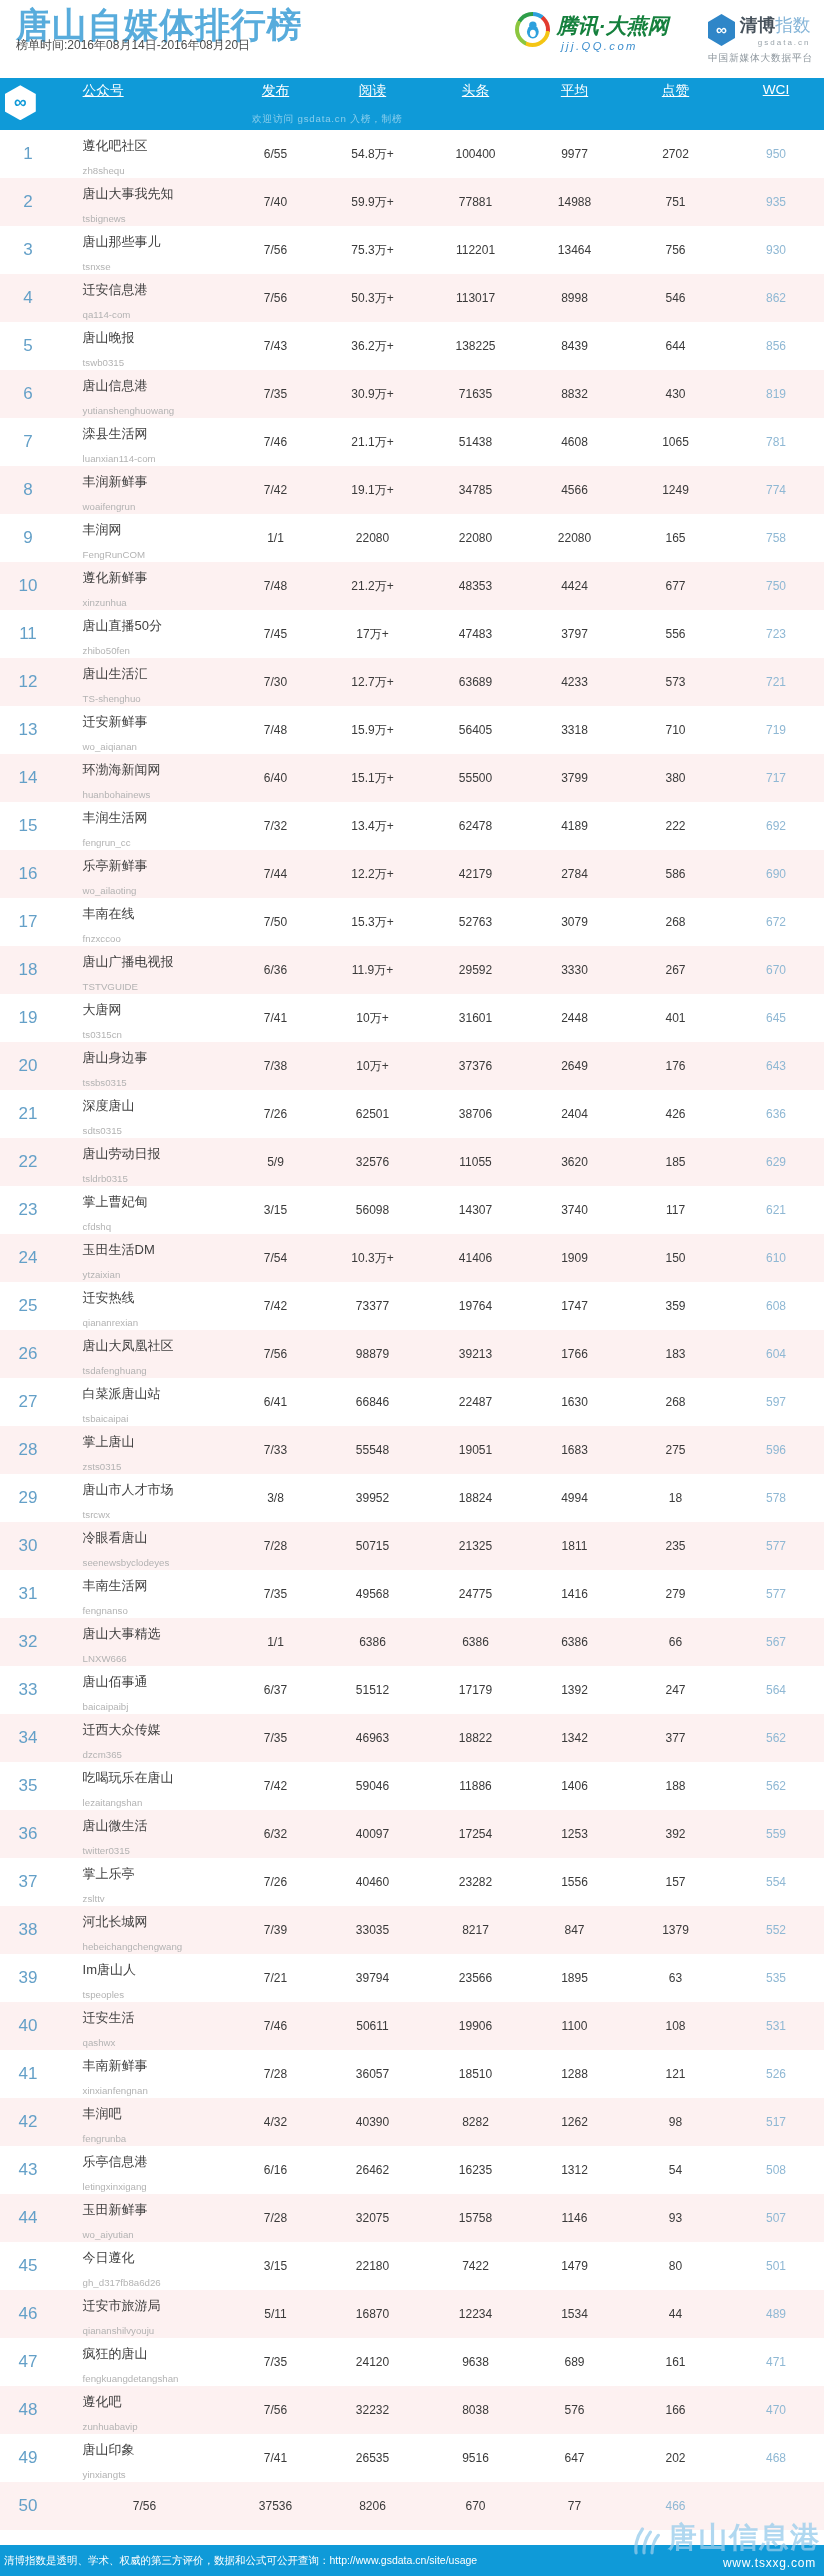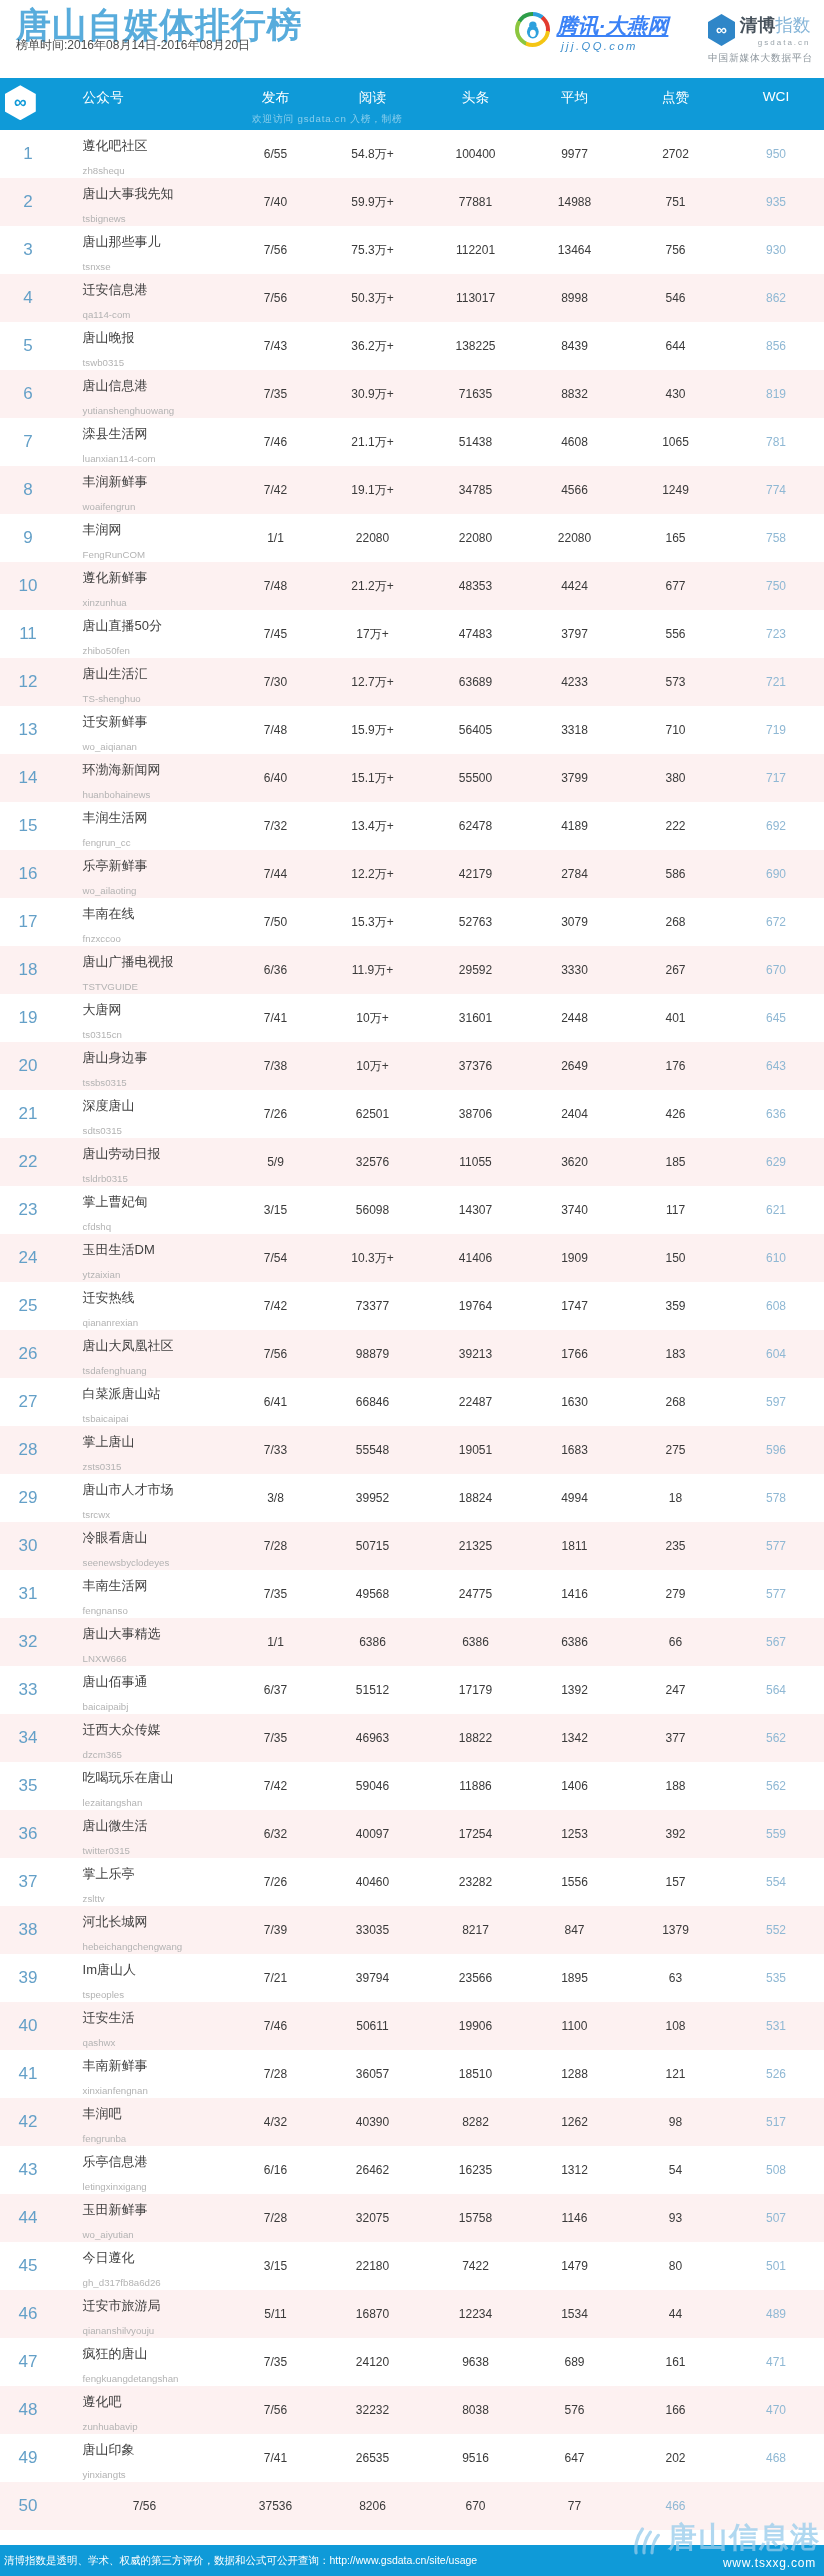--- a/index.html
+++ b/index.html
@@ -13,38 +13,38 @@
   .page-head { position:relative; height:78px; background:#fff; }
   .title { position:absolute; left:16px; top:1.6px; font-size:35px; font-weight:bold; color:#58acdc; letter-spacing:0.8px; }
   .date  { position:absolute; left:16px; top:37px; font-size:12px; color:#4b4b4b; }
 
   .logo-tencent { position:absolute; left:515px; top:12px; display:flex; align-items:flex-start; }
   .qq-ring { width:35px; height:35px; border-radius:50%; position:relative; flex:0 0 auto;
     background:conic-gradient(from 140deg,#f4c514 0 18%,#8cc63f 18% 45%,#2e9e49 45% 62%,#2da0dd 62% 72%,#e23b2e 72% 88%,#f4c514 88% 100%); }
   .qq-ring .inner { position:absolute; left:4px; top:4px; width:27px; height:27px; border-radius:50%; background:#fff;
     display:flex; align-items:center; justify-content:center; }
   .tx-text { margin-left:6.4px; }
-  .tx-name { font-size:21px; font-weight:bold; font-style:italic; color:#3b82f6; white-space:nowrap;text-decoration:underline; }
+  .tx-name { font-size:21px; font-weight:bold; font-style:italic; color:#15803d; white-space:nowrap; }
   .tx-url  { font-size:11.3px; font-style:italic; color:#4090ce; letter-spacing:2.4px; padding-left:4.8px; }
 
   .logo-qingbo { position:absolute; left:708px; top:13px; width:114px; }
   .qb-row { display:flex; align-items:center; }
   .qb-hex { width:27px; height:32px; flex:0 0 auto; background:#2f86c8; color:#fff; font-size:15.3px; font-weight:bold;
     clip-path:polygon(50% 0,100% 25%,100% 75%,50% 100%,0 75%,0 25%);
     display:flex; align-items:center; justify-content:center; }
   .qb-text { margin-left:4.8px; }
   .qb-name { font-size:17.7px; font-weight:bold; color:#47525c; white-space:nowrap; }
   .qb-name .light { color:#85b5d8; font-weight:normal; }
   .qb-domain { font-size:8px; color:#9aa4ab; letter-spacing:2px; text-align:right; margin-top:0.8px; }
   .qb-tagline { font-size:9.7px; color:#8d969d; letter-spacing:0.8px; margin-top:4.8px; white-space:nowrap; }
 
   
   .thead { position:relative; height:52px; background:#0f9ad8; color:#fff; }
   .grid8 { display:grid; grid-template-columns:56px 177px 85px 109px 97px 101px 101px 100px; }
-  .thead .grid8 { padding-top:11px; }
+  .thead .grid8 { padding-top:4px;text-decoration:underline; }
   .thead .h { font-size:13.7px; text-align:center; }
   .thead .h-name { text-align:left; padding-left:26.6px; }
   .thead-note { position:absolute; left:252px; top:35px; font-size:9.7px; color:rgba(255,255,255,0.5); letter-spacing:0.8px; }
   .thead-hex { position:absolute; left:4.8px; top:7.2px; width:31px; height:35px; background:#ffffff; color:#0f9ad8;
     clip-path:polygon(50% 0,100% 25%,100% 75%,50% 100%,0 75%,0 25%);
     display:flex; align-items:center; justify-content:center; font-size:17.7px; font-weight:bold; }
 
   
   .tbody { position:relative; }
   .row { height:48px; }

